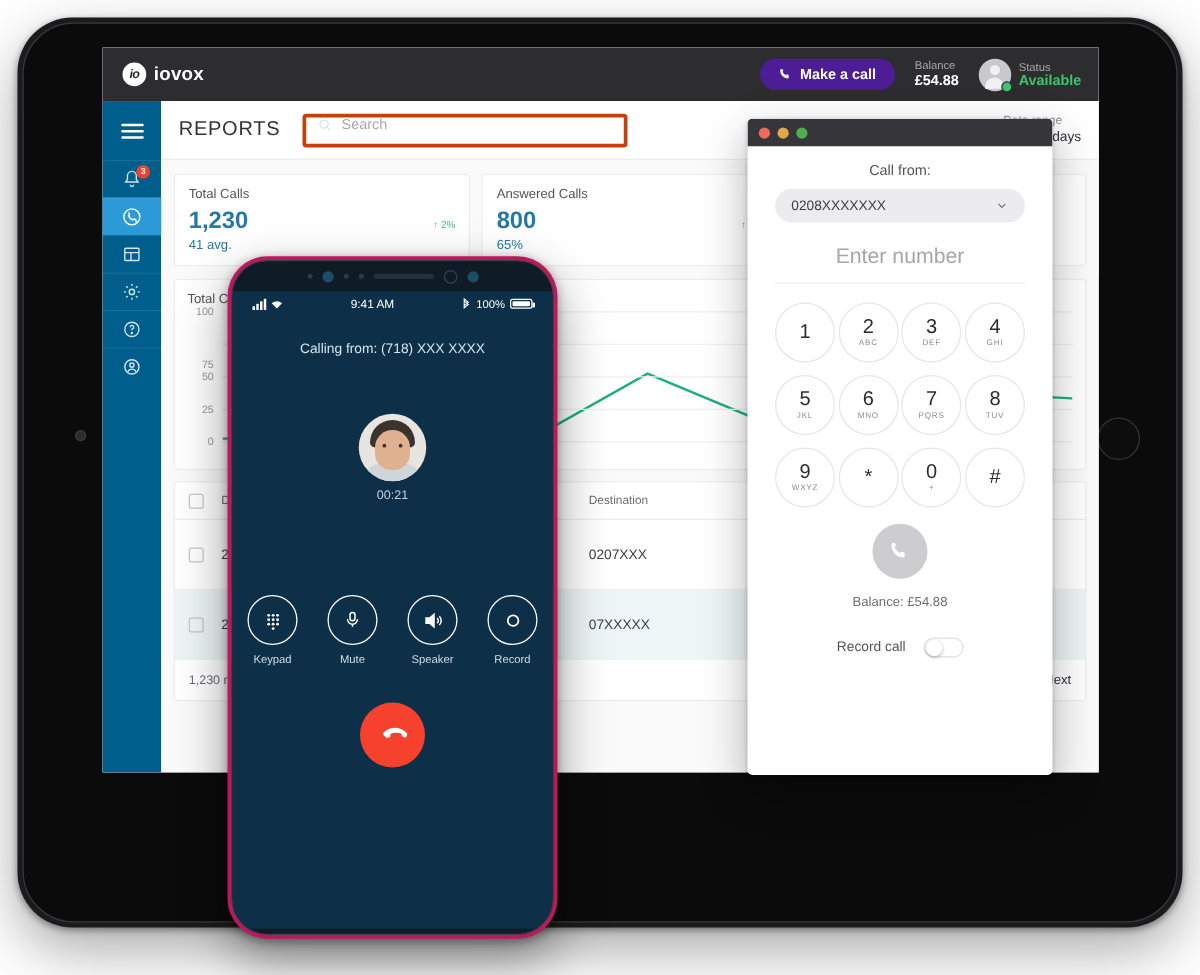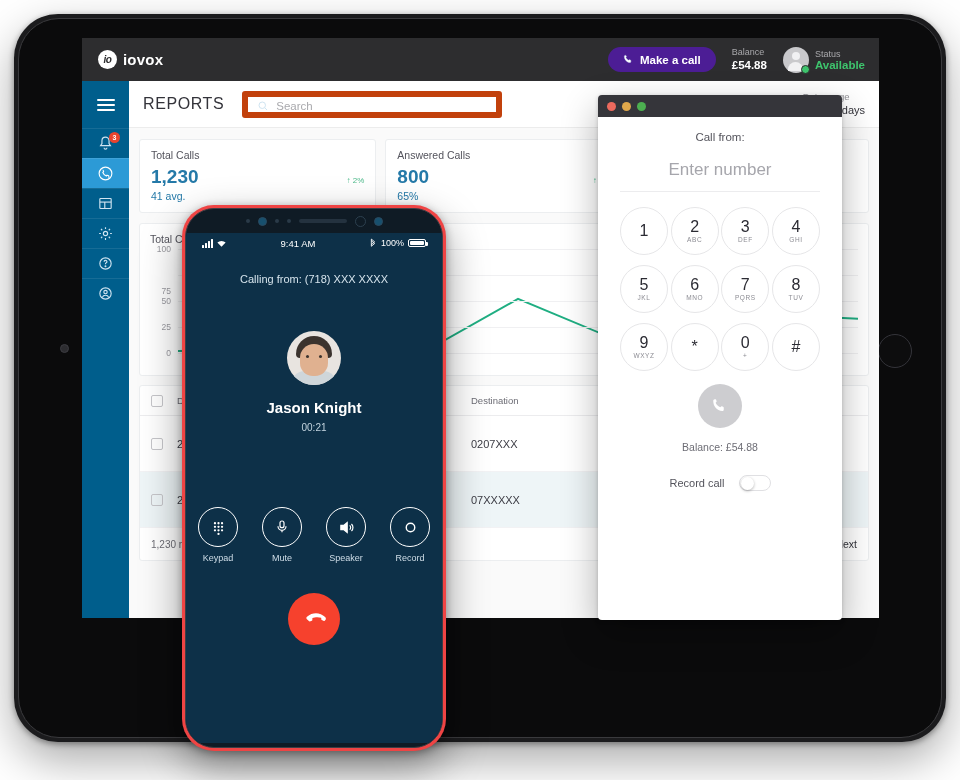--- a/index.html
+++ b/index.html
@@ -117,22 +117,22 @@
   .content { flex: 1; background: #fafafa; min-width: 0; }
 
   
   .rep-head {
     height: 47px; background: #fff; display: flex; align-items: center;
     padding: 0 14px; border-bottom: 1px solid #ececec;
   }
   .rep-title { font-size: 16px; color: #33333a; letter-spacing: .6px; font-weight: normal; }
   .search-box {
     margin-left: 18px; width: 260px; height: 27px;
-    border: 6px solid #c2410c; border-radius: 3px; background: #fff;
-    display: flex; align-items: flex-end; padding: 0 9px; gap: 7px;
+    border: 3px solid #c2410c; border-radius: 3px; background: #fff;
+    display: flex; align-items: flex-start; padding: 0 9px; gap: 7px;
   }
   .search-txt { font-size: 11.5px; color: #a9a9ad; }
   .daterange { margin-left: auto; line-height: 1.3; text-align: left; }
   .dr-label { font-size: 9.5px; color: #8e8e93; }
   .dr-val { font-size: 11px; color: #33333a; }
 
   
   .kpis { display: flex; background: #fafafa; padding: 11px 10px 8px 10px; gap: 9px; }
   .kpi {
     flex: 1; background: #fff; border: 1px solid #eceef0; border-radius: 3px;
@@ -230,21 +230,21 @@
   }
   .knob {
     position: absolute; left: 1px; top: 1px; width: 13px; height: 13px;
     border-radius: 50%; background: #fff; box-shadow: 0 1px 3px rgba(0,0,0,.3);
   }
 
   
   .phone {
     position: absolute; left: 182px; top: 205px;
     width: 264px; height: 546px;
-    background: #ef4444; border-radius: 32px;
+    background: #be185d; border-radius: 32px;
     box-shadow: 0 16px 40px rgba(0,0,0,.40), 0 2px 8px rgba(0,0,0,.3);
   }
   .phone-bez {
     position: absolute; left: 3px; top: 3px; right: 3px; bottom: 3px;
     border-radius: 29px; background: #0f1b25; border: 1px solid #3e3e45;
     overflow: hidden;
   }
   .phone-notchbar {
     height: 24px; display: flex; align-items: center; justify-content: center; gap: 8px;
     position: relative;
@@ -484,20 +484,26 @@
   </div>
 
   <div class="dialer">
     <div class="dl-bar">
       <div class="tl" style="background:#ec6a5e"></div>
       <div class="tl" style="background:#e0a84b"></div>
       <div class="tl" style="background:#4caf50"></div>
     </div>
     <div class="dl-body">
       <div class="dl-label">Call from:</div>
+      <div class="dl-select">
+        <span>0208XXXXXXX</span>
+        <svg style="margin-left:auto;width:11px;height:11px" viewBox="0 0 24 24" fill="none" stroke="#6d6d75" stroke-width="2">
+          <path d="M6 9l6 6 6-6"></path>
+        </svg>
+      </div>
       <div class="dl-number">Enter number</div>
       <div class="pad" id="dialpad">
           <div class="key">
             <div class="key-d">1</div>
           </div>
           <div class="key">
             <div class="key-d">2</div>
             <div class="key-l">ABC</div>
           </div>
           <div class="key">
@@ -592,21 +598,20 @@
         <div class="calling-from">Calling from: (718) XXX XXXX</div>
 
         <div class="photo">
           <div class="ph-body"></div>
           <div class="ph-hair"></div>
           <div class="ph-face"></div>
           <div class="ph-eye" style="left:19px"></div>
           <div class="ph-eye" style="left:32px"></div>
         </div>
 
-        <div class="caller">Jason Knight</div>
         <div class="timer">00:21</div>
 
         <div class="ctrls">
           <div class="ctrl">
             <div class="ctrl-c">
               <svg width="17" height="17" viewBox="0 0 24 24" fill="#fff">
                 <circle cx="7" cy="6" r="1.6"></circle>
                   <circle cx="12" cy="6" r="1.6"></circle>
                   <circle cx="17" cy="6" r="1.6"></circle>
                 <circle cx="7" cy="11" r="1.6"></circle>

